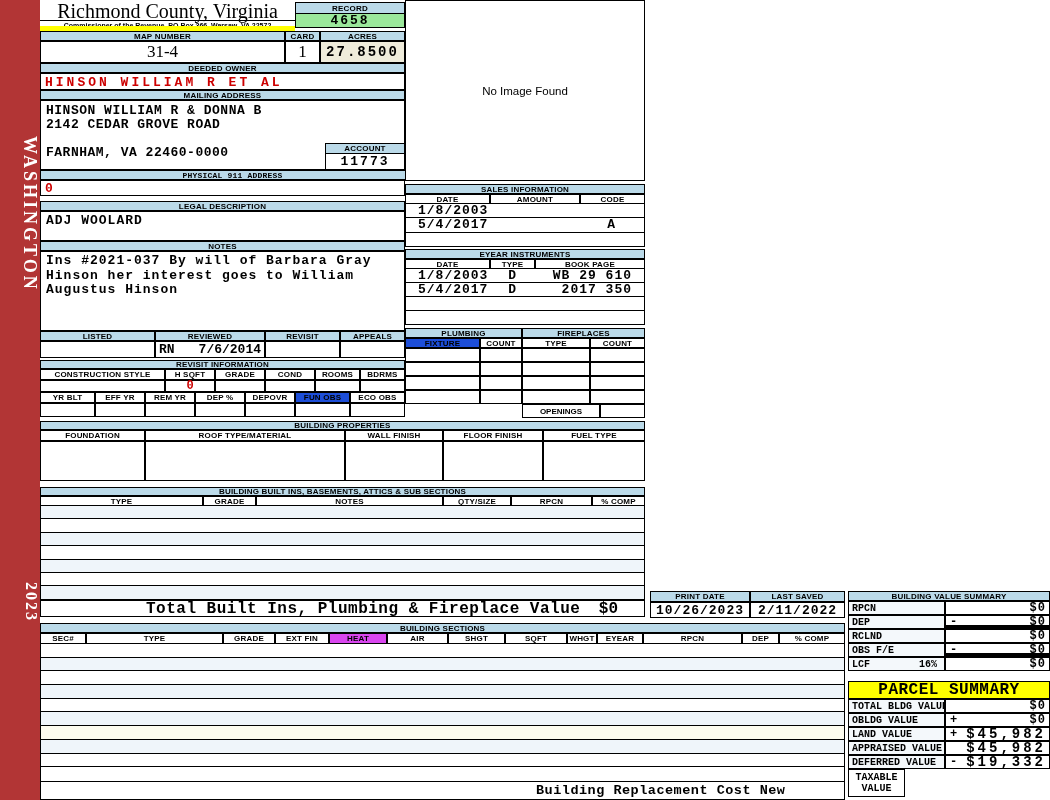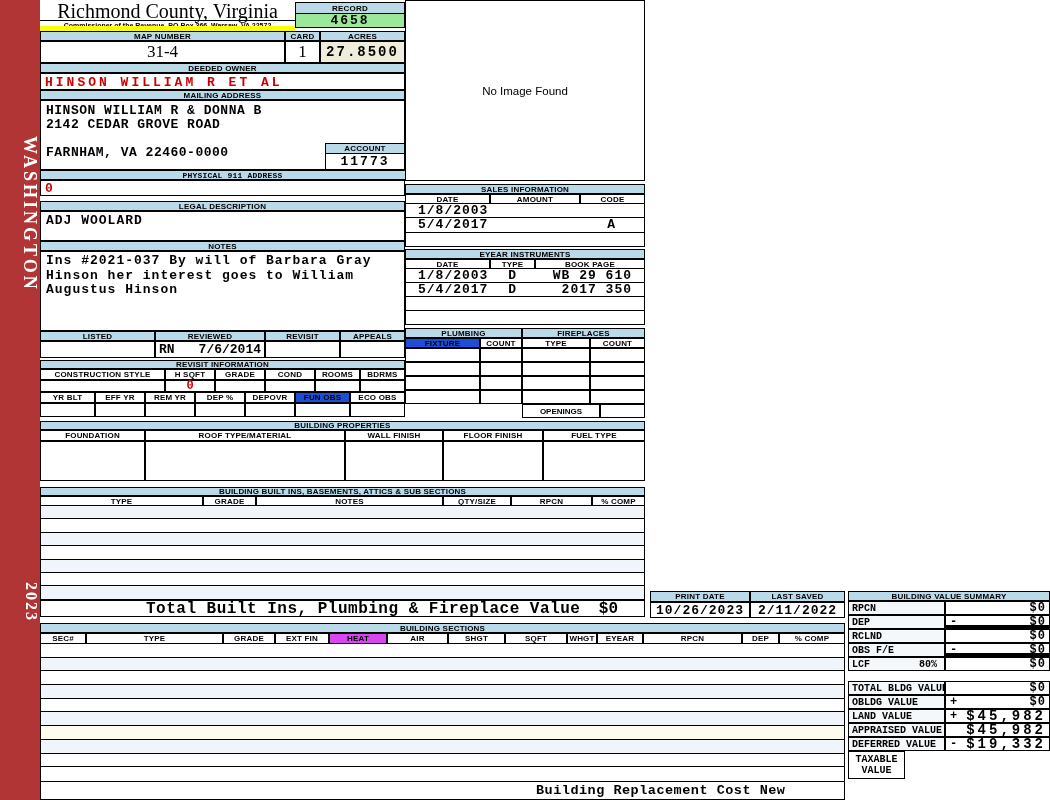--- a/index.html
+++ b/index.html
@@ -321,21 +321,21 @@
   <div class="sumrow">
     <div class="lbl">OBS F/E</div>
     <div class="val thickline">
         <span class="op">-</span>
         <span class="amt">$0</span>
       </div>
   </div>
   <div class="sumrow">
     <div class="lbl">
         <span>LCF</span>
-        <span style="margin-left:auto;padding-right:4px;">80%</span>
+        <span style="margin-left:auto;padding-right:4px;">16%</span>
       </div>
     <div class="val">
         <span class="op"></span>
         <span class="amt">$0</span>
       </div>
   </div>
 </div>
 
 <div class="abs bar" style="left:40px;top:623px;width:805px;height:10px;">BUILDING SECTIONS</div>
 <div class="abs hrow" style="left:40px;top:633px;width:805px;height:11px;">
@@ -363,20 +363,21 @@
   <div class="stripe tintY" style="height:13.7px;"></div>
   <div class="stripe tintB" style="height:13.7px;"></div>
   <div class="stripe tintW" style="height:13.7px;"></div>
   <div class="stripe tintW" style="height:13.7px;border-bottom:0;"></div>
 </div>
 <div class="abs box mono" style="left:40px;top:781px;width:805px;height:19px;display:flex;align-items:center;font-size:13.5px;">
   <span style="padding-left:495px;letter-spacing:.5px;white-space:nowrap;">Building Replacement Cost New</span>
 </div>
 
 <div class="abs" style="left:848px;top:681px;width:202px;">
+  <div class="yellow center" style="height:18px;border:1px solid #000;font:bold 16px 'Liberation Mono',monospace;letter-spacing:.5px;">PARCEL SUMMARY</div>
   <div class="sumrow">
     <div class="lbl">TOTAL BLDG VALUE</div>
     <div class="val">
         <span class="op"></span>
         <span class="amt">$0</span>
       </div>
   </div>
   <div class="sumrow">
     <div class="lbl">OBLDG VALUE</div>
     <div class="val">

